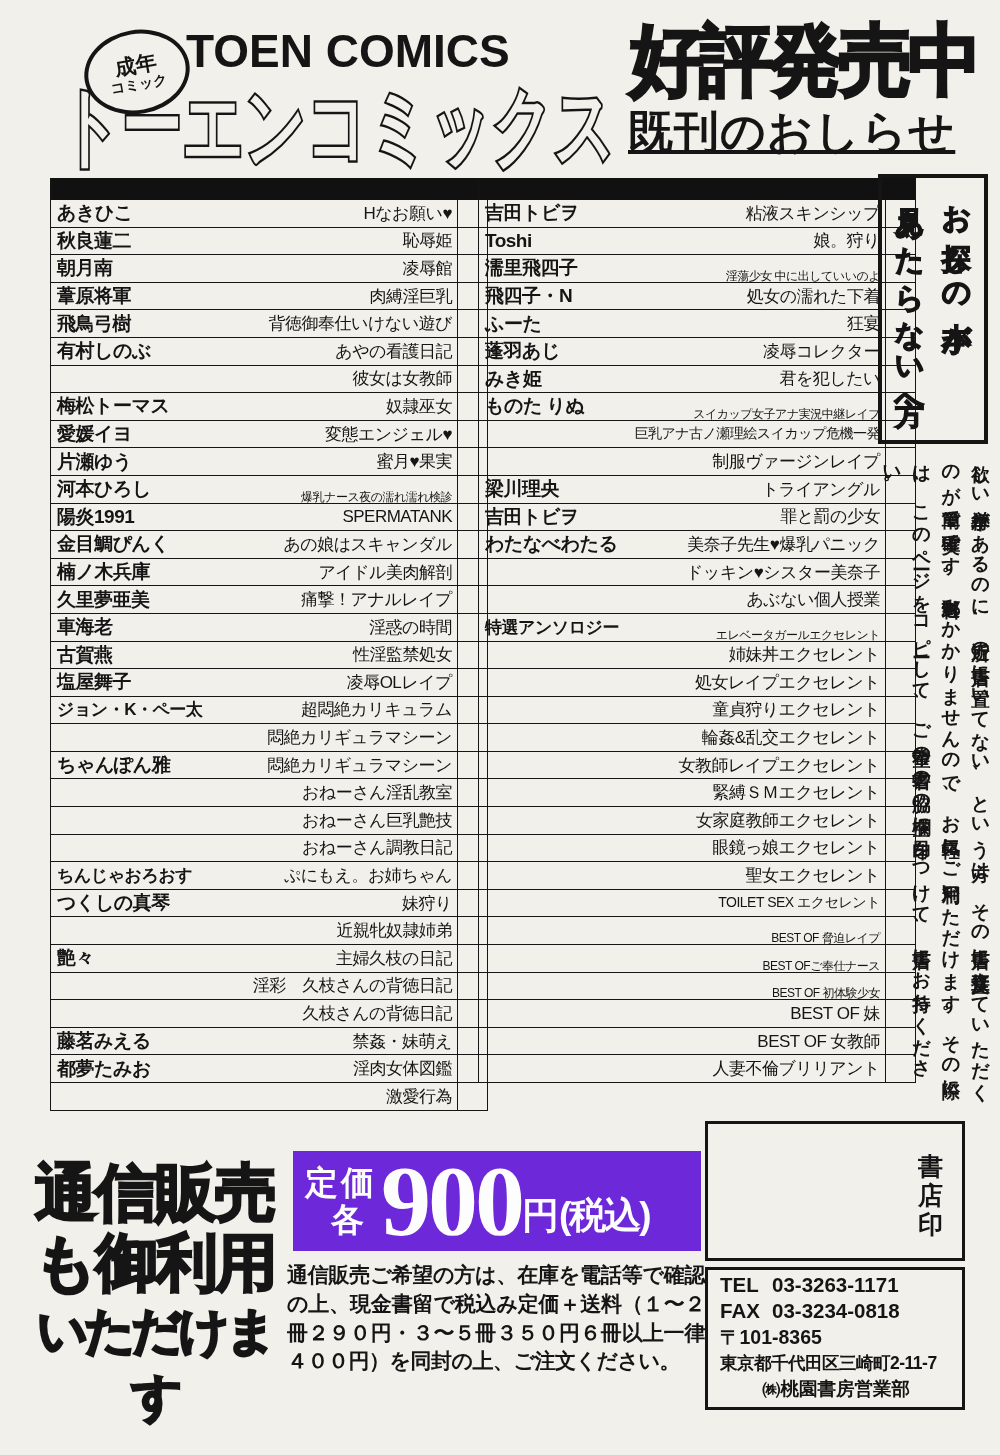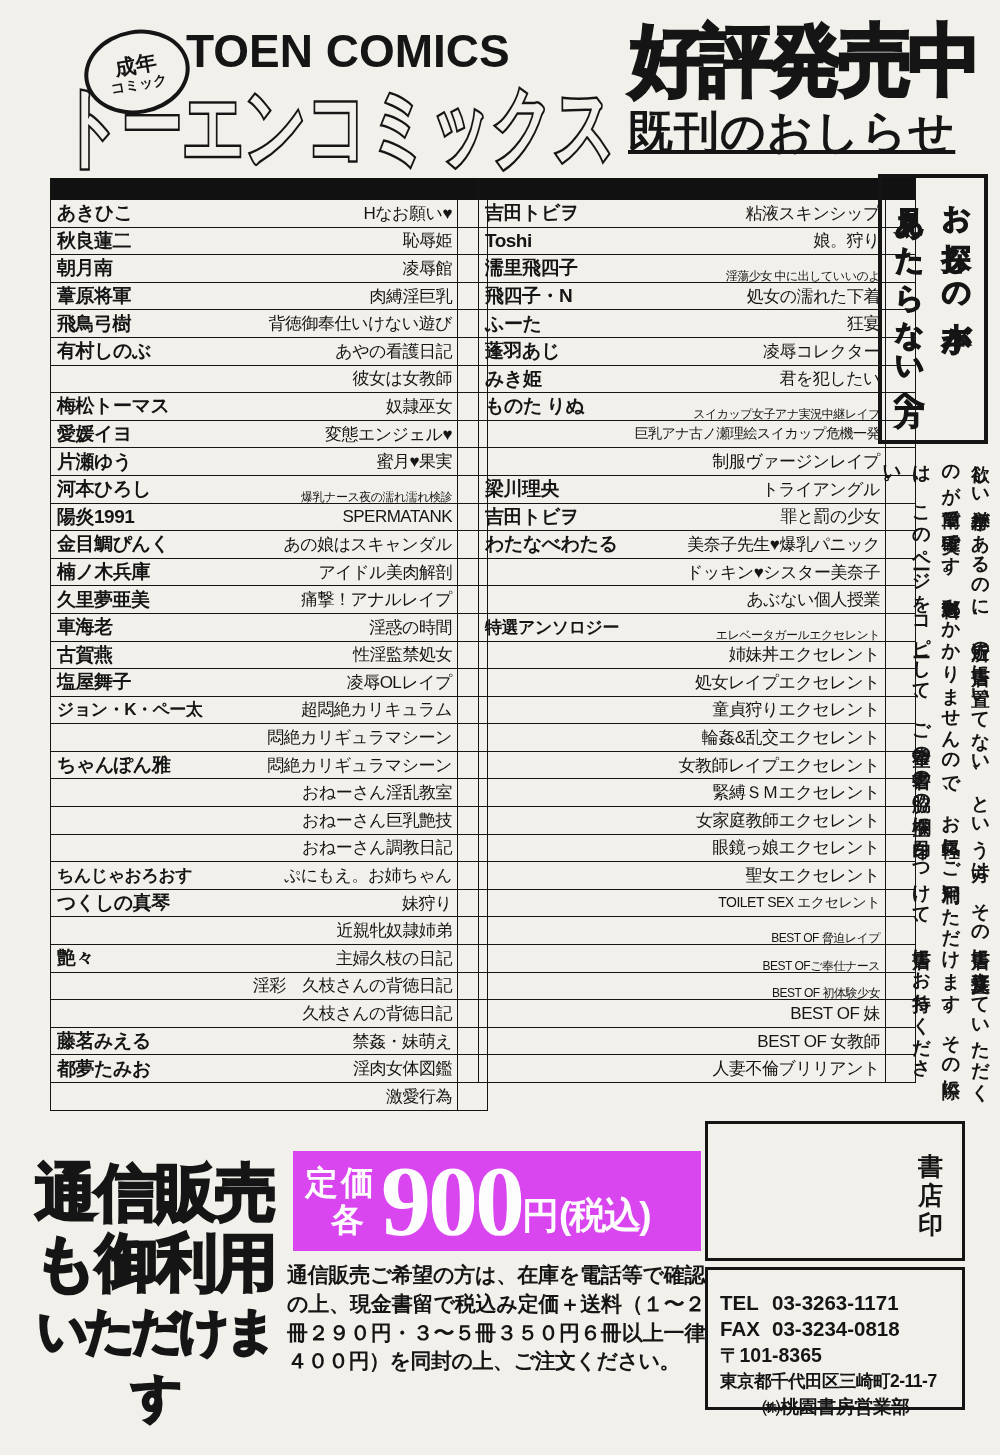--- a/index.html
+++ b/index.html
@@ -39,35 +39,35 @@
                 line-height:47px;letter-spacing:4px;padding-top:7px;-webkit-text-stroke:1.3px #151515;}
   .notice-body{position:absolute;left:866px;top:452px;width:128px;height:650px;writing-mode:vertical-rl;
                font-family:"Liberation Serif","DejaVu Serif",serif;font-size:18.5px;line-height:29.5px;
                letter-spacing:0.8px;font-weight:600;}
 
   
   .mail-order{position:absolute;left:26px;top:1158px;width:258px;text-align:center;font-weight:900;
               -webkit-text-stroke:2.5px #151515;}
   .mail-order .m1{font-size:62px;line-height:70px;letter-spacing:-2px;}
   .mail-order .m3{font-size:50px;line-height:66px;letter-spacing:-4px;}
-  .price-box{position:absolute;left:293px;top:1151px;width:408px;height:100px;background:#d946ef;color:#fdfdfd;
+  .price-box{position:absolute;left:293px;top:1151px;width:408px;height:100px;background:#6d28d9;color:#fdfdfd;
              display:flex;align-items:center;box-sizing:border-box;padding-left:12px;}
   .price-label{display:flex;flex-direction:column;font-weight:900;line-height:1;}
   .price-label .p1{font-size:33px;letter-spacing:3px;}
   .price-label .p2{font-size:33px;margin:4px 0 0 26px;}
   .price-amount{font-size:100px;font-weight:bold;font-family:"Liberation Serif","DejaVu Serif",serif;
                 line-height:0.9;letter-spacing:-3px;margin-left:4px;}
   .price-unit{font-size:37px;font-weight:900;margin-top:30px;}
   .price-tax{font-size:37px;font-weight:900;margin-top:30px;letter-spacing:-2px;}
   .order-note{position:absolute;left:287px;top:1261px;width:418px;font-size:21px;font-weight:bold;
               line-height:28.8px;letter-spacing:-0.5px;text-align:justify;}
   .stamp-box{position:absolute;left:705px;top:1121px;width:260px;height:140px;border:3px solid #151515;box-sizing:border-box;}
   .stamp-label{position:absolute;right:14px;top:8px;writing-mode:vertical-rl;font-size:25px;letter-spacing:29px;font-weight:600;}
   .contact-box{position:absolute;left:705px;top:1267px;width:260px;height:143px;border:3px solid #151515;
-               box-sizing:border-box;padding:20px 10px 4px 12px;}
+               box-sizing:border-box;padding:2px 10px 4px 12px;}
   .c-line{display:flex;font-size:20.5px;line-height:26px;font-weight:600;}
   .c-line .c-label{width:52px;}
   .c-postal{font-size:19.5px;line-height:26px;font-weight:600;}
   .c-address{font-size:17.5px;line-height:26px;letter-spacing:-0.5px;font-weight:600;white-space:nowrap;}
   .c-company{font-size:18.5px;line-height:26px;text-align:center;font-weight:600;}
 </style>
 </head>
 <body>
 
 <div class="page">

